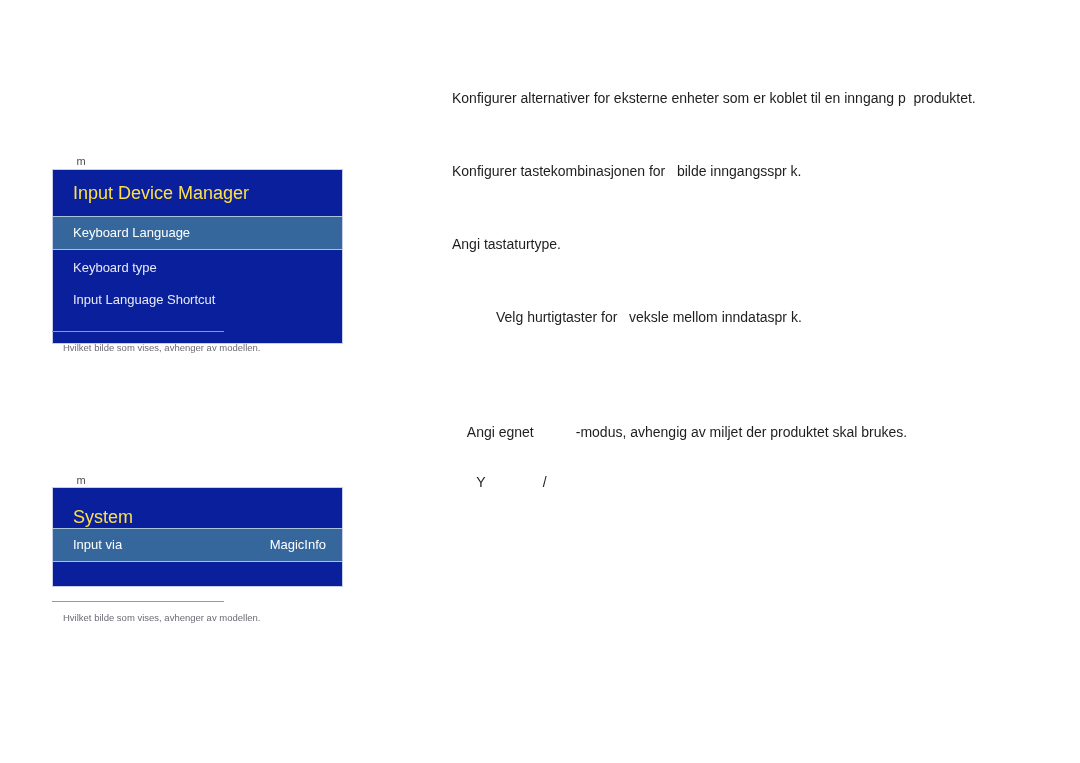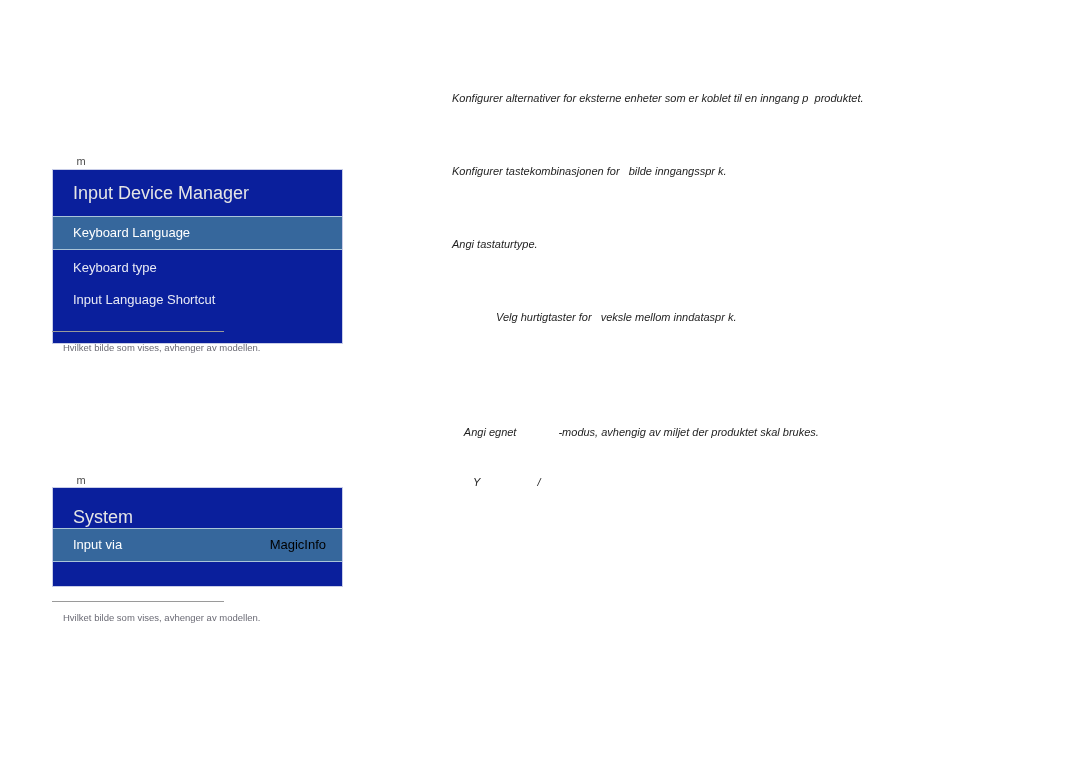--- a/index.html
+++ b/index.html
@@ -35,21 +35,21 @@
   }
 
   
   .osd-panel {
     background: #0a1f9c;
     border: 1px solid #c8cde8;
     box-sizing: border-box;
   }
   .osd-header {
     background: #0a1f9c;
-    color: #e5e5e5;
+    color: #fde047;
     font-size: 18px;
     padding: 12px 0 12px 20px;
     box-sizing: border-box;
     line-height: 22px;
   }
   .osd-header.tall { padding-top: 18px; padding-bottom: 0; }
   .osd-rows { background: #0a1f9c; }
   .osd-row {
     color: #e8eaf5;
     font-size: 13px;
@@ -58,43 +58,42 @@
     display: flex;
     justify-content: space-between;
     line-height: 18px;
   }
   .osd-row.selected {
     background: #36679c;
     border-top: 1px solid #a9c4d8;
     border-bottom: 1px solid #a9c4d8;
     color: #ffffff;
   }
-  .osd-row .row-value { color: #000000; }
+  .osd-row .row-value { color: #ffffff; }
   .osd-spacer { height: 28px; background: #0a1f9c; }
 
   
   .caption-rule {
     border-top: 1px solid #9a9a9a;
     width: 172px;
   }
   .caption-text {
     font-size: 9.5px;
     color: #6b6b75;
     line-height: 13px;
     padding-top: 9px;
     white-space: nowrap;
   }
 
   
   .desc {
-    font-size: 11px;
+    font-size: 14px;
     color: #1e1e1e;
     line-height: 15px;
     white-space: pre;
-    font-style: italic;
   }
   .desc .gap { display: inline-block; }
 </style>
 </head>
 <body>
 
 <div class="abs breadcrumb" style="left:70px; top:140px;">
   <span class="crumb">m</span>
   <span class="arrow" style="margin-left:3px;">→</span>
   <span class="crumb" style="margin-left:62px;"></span>

